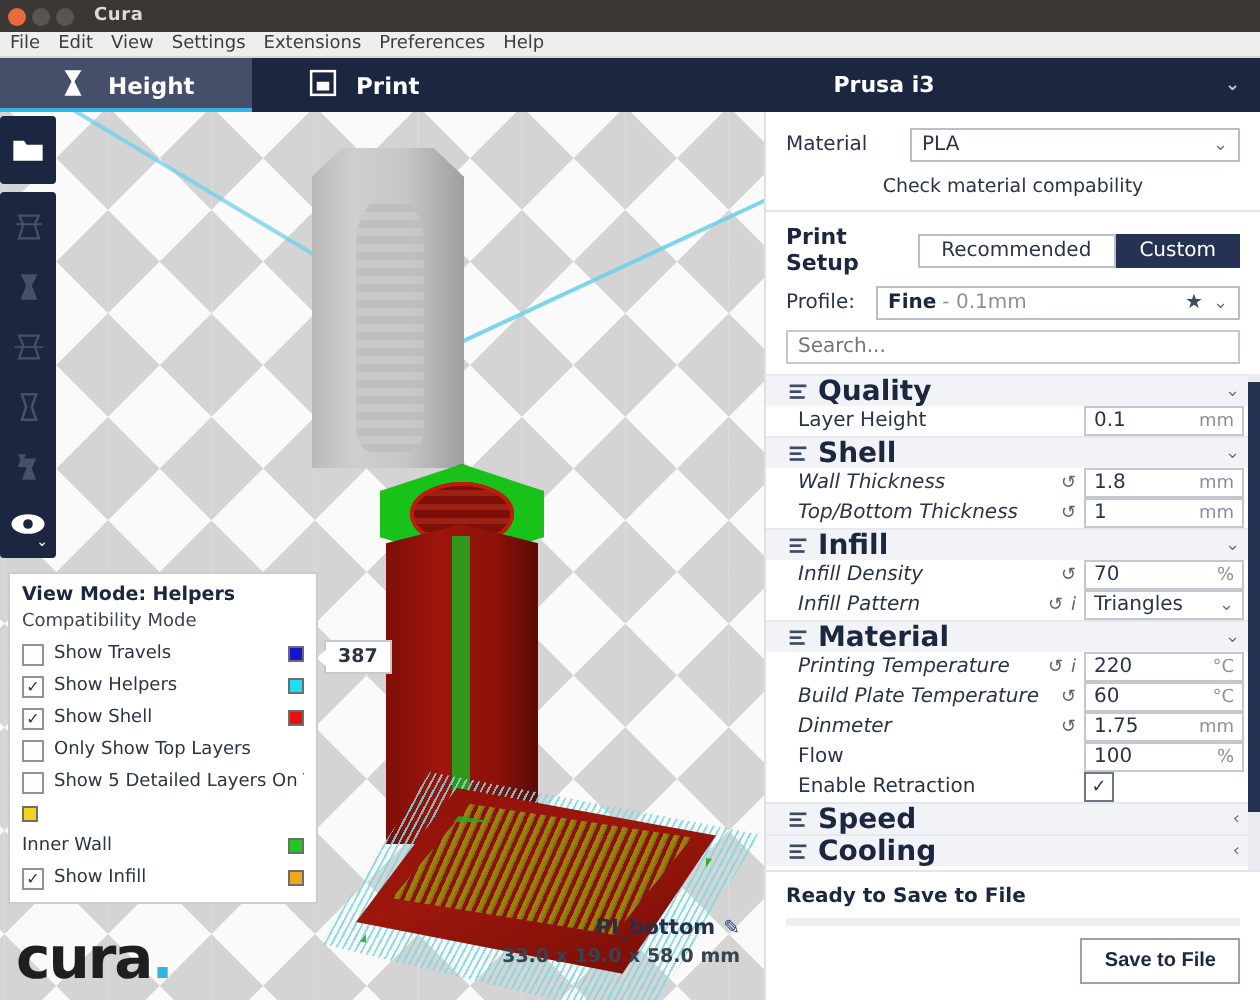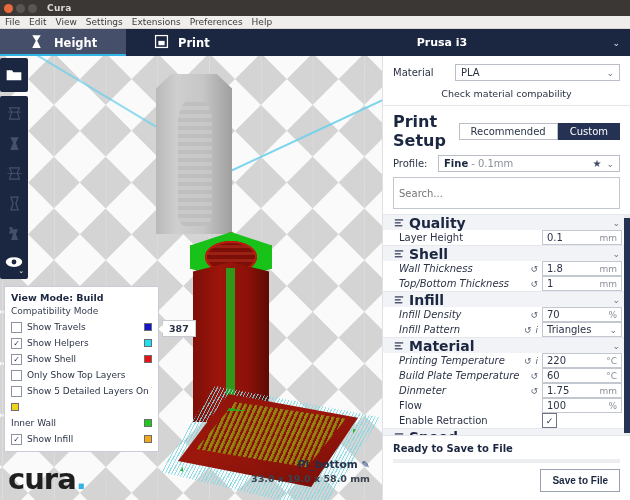--- a/index.html
+++ b/index.html
@@ -219,21 +219,21 @@
   .sel .chev { margin-left:auto; color:#6b7governed; }
   .chev { color:#6b7384; font-size:9px; }
   .link {
     text-align:center; font-size:9.5px; color:#2b3346; margin-top:7px;
   }
   .divider { height:1px; background:#e3e5ea; }
 
   .setup-head {
     display:flex; align-items:center; padding:6px 10px 5px 10px;
   }
-  .setup-head .t { font-size:16px; font-weight:bold; color:#1b2641; }
+  .setup-head .t { font-size:11px; font-weight:bold; color:#1b2641; }
   .segctl { margin-left:auto; display:flex; }
   .seg {
     height:17px; padding:0 11px; font-size:10px; display:flex; align-items:center;
     border:1px solid #b9bec9;
   }
   .seg.off { background:#fff; color:#2b3346; }
   .seg.on  { background:#253253; color:#fff; border-color:#253253; }
 
   .profile-row { display:flex; align-items:center; padding:0 10px 5px 10px; gap:7px; }
   .profile-row .lab { width:38px; }
@@ -242,21 +242,21 @@
     display:flex; align-items:center; padding:0 5px; font-size:10px;
   }
   .profile-box .pv { color:#1b2641; font-weight:bold; }
   .profile-box .pv2 { color:#8b8f99; margin-left:3px; }
   .profile-box .star { margin-left:auto; color:#3c4a63; font-size:10px; }
   .profile-box .chev { margin-left:5px; }
 
   .search-wrap { padding:0 10px 5px 10px; }
   .search {
     width:100%; height:17px; border:1px solid #c3c7d0; background:#fff;
-    font-size:10px; color:#8b8f99; padding:15px 5px;
+    font-size:10px; color:#8b8f99; padding:0 5px;
     font-family:"DejaVu Sans","Liberation Sans",sans-serif;
   }
 
   .settings {
     flex:1; overflow:hidden; position:relative; background:#fff;
   }
   .cat {
     display:flex; align-items:center; gap:5px; height:16px;
     background:#f1f3f6; padding:0 10px; border-top:1px solid #e6e8ed;
   }
@@ -418,21 +418,21 @@
     <div class="tbtn eye">
       <svg width="18" height="12" viewBox="0 0 24 16">
           <ellipse cx="12" cy="8" rx="11" ry="6.5" fill="#ffffff"></ellipse>
           <circle cx="12" cy="8" r="3.2" fill="#1b2641"></circle>
         </svg>
       <span class="mini">⌄</span>
     </div>
   </div>
 
   <div class="viewmode">
-    <div class="vm-title">View Mode: Build</div>
+    <div class="vm-title">View Mode: Helpers</div>
     <div class="vm-sub">Compatibility Mode</div>
     <div id="vm-rows">
         <div class="vm-row">
           <span class="vm-cb"></span>
           <span class="lbl">Show Travels</span>
           <span class="sw" style="background: rgb(21, 21, 207);"></span>
         </div>
         <div class="vm-row">
           <span class="vm-cb">✓</span>
           <span class="lbl">Show Helpers</span>

